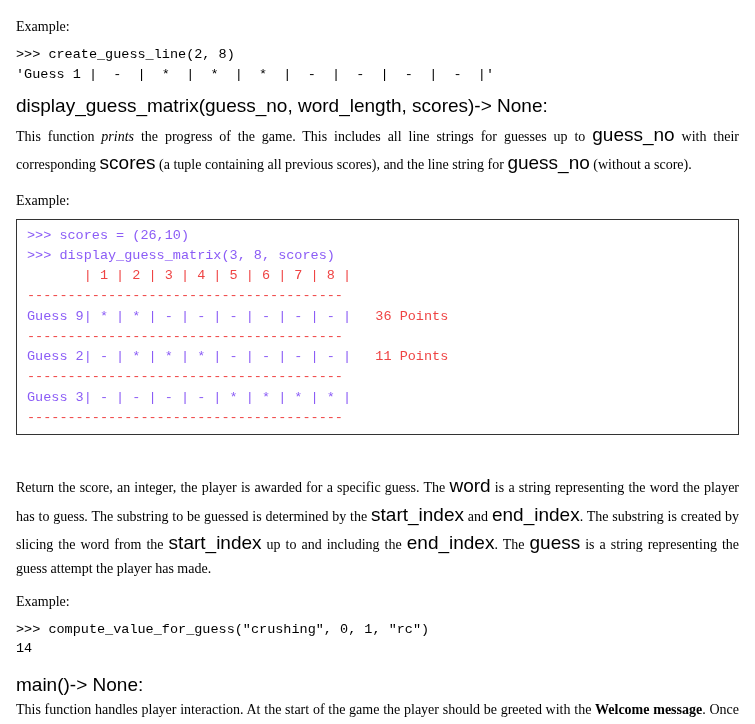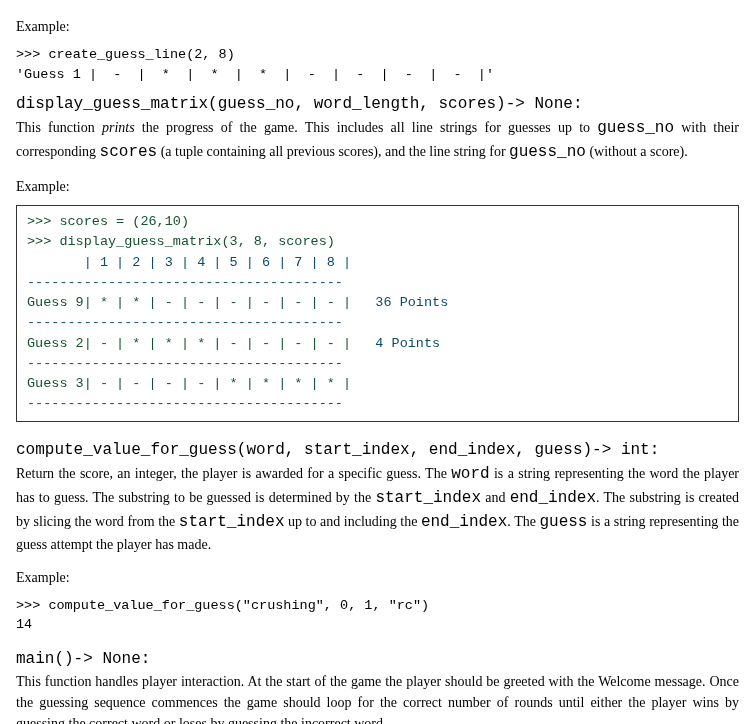--- a/index.html
+++ b/index.html
@@ -6,43 +6,43 @@
     body {
       font-family: Georgia, 'Times New Roman', serif;
       background: #fff;
       color: #000;
       padding: 12px 16px;
       font-size: 14px;
       line-height: 1.5;
       width: 755px;
     }
     .para { margin: 4px 0; text-align: justify; }
-    .code-inline { font-family: Liberation Mono, monospace; font-size: 16px; margin-top: 14px; }
+    .code-inline { font-family: Liberation Sans, sans-serif; font-size: 19px; margin-top: 14px; }
     .codeblock {
       font-family: 'Courier New', monospace;
       font-size: 13.5px;
       white-space: pre;
       margin: 8px 0;
       line-height: 1.45;
       color: #000;
       overflow: hidden;
     }
     .output-box {
       border: 1px solid #333;
       padding: 6px 10px;
       margin: 8px 0 16px;
       font-family: 'Courier New', monospace;
       font-size: 13.5px;
       white-space: pre;
       line-height: 1.5;
     }
-    .out-red { color: #14532d; }
-    .out-blue { color: #0c4a6e; }
+    .out-red { color: #8b5cf6; }
+    .out-blue { color: #ef4444; }
     .section-gap { margin-top: 12px; margin-bottom: 6px; }
-    .bold { font-weight: normal; }
+    .bold { font-weight: bold; }
     .italic { font-style: italic; margin-top: 23px; }
   </style>
 </head>
 <body>
 
 <div class="para">Example:</div>
 <div class="codeblock"><span>&gt;&gt;&gt; create_guess_line(2, 8)</span>
 <span>'Guess 1 |  -  |  *  |  *  |  *  |  -  |  -  |  -  |  -  |'</span></div>
 
 <div class="para">
@@ -51,27 +51,27 @@
 </div>
 
 <div class="para section-gap">Example:</div>
 
 <div class="output-box"><span class="out-red">&gt;&gt;&gt; scores = (26,10)</span>
 <span class="out-red">&gt;&gt;&gt; display_guess_matrix(3, 8, scores)</span>
 <span class="out-blue">       | 1 | 2 | 3 | 4 | 5 | 6 | 7 | 8 |</span>
 <span class="out-blue">---------------------------------------</span>
 <span class="out-red">Guess 9| * | * | - | - | - | - | - | - |</span><span class="out-blue">   36 Points</span>
 <span class="out-blue">---------------------------------------</span>
-<span class="out-red">Guess 2| - | * | * | * | - | - | - | - |</span><span class="out-blue">   4 Points</span>
+<span class="out-red">Guess 2| - | * | * | * | - | - | - | - |</span><span class="out-blue">   11 Points</span>
 <span class="out-blue">---------------------------------------</span>
 <span class="out-red">Guess 3| - | - | - | - | * | * | * | * |</span>
 <span class="out-blue">---------------------------------------</span></div>
 
 <div class="para">
-  <span class="code-inline">compute_value_for_guess(word, start_index, end_index, guess)-&gt; int:</span><br>
+  <br>
   <span>Return the score, an integer, the player is awarded for a specific guess. The </span><span class="code-inline">word</span><span> is a string representing the word the player has to guess. The substring to be guessed is determined by the </span><span class="code-inline">start_index</span><span> and </span><span class="code-inline">end_index</span><span>. The substring is created by slicing the word from the </span><span class="code-inline">start_index</span><span> up to and including the </span><span class="code-inline">end_index</span><span>. The </span><span class="code-inline">guess</span><span> is a string representing the guess attempt the player has made.</span>
 </div>
 
 <div class="para section-gap">Example:</div>
 <div class="codeblock"><span>&gt;&gt;&gt; compute_value_for_guess("crushing", 0, 1, "rc")</span>
 <span>14</span></div>
 
 <div class="para section-gap">
   <span class="code-inline">main()-&gt; None:</span><br>
   <span>This function handles player interaction. At the start of the game the player should be greeted with the </span><span class="bold">Welcome message</span><span>. Once the guessing sequence commences the game should loop for the correct number of rounds until either the player wins by guessing the correct word or loses by guessing the incorrect word.</span>

